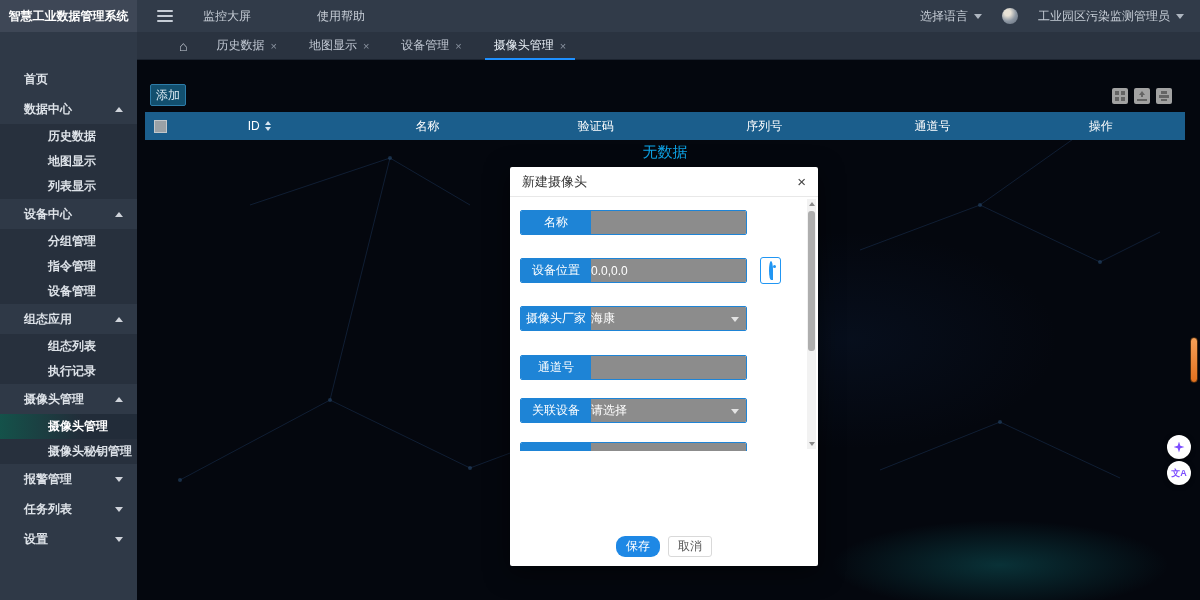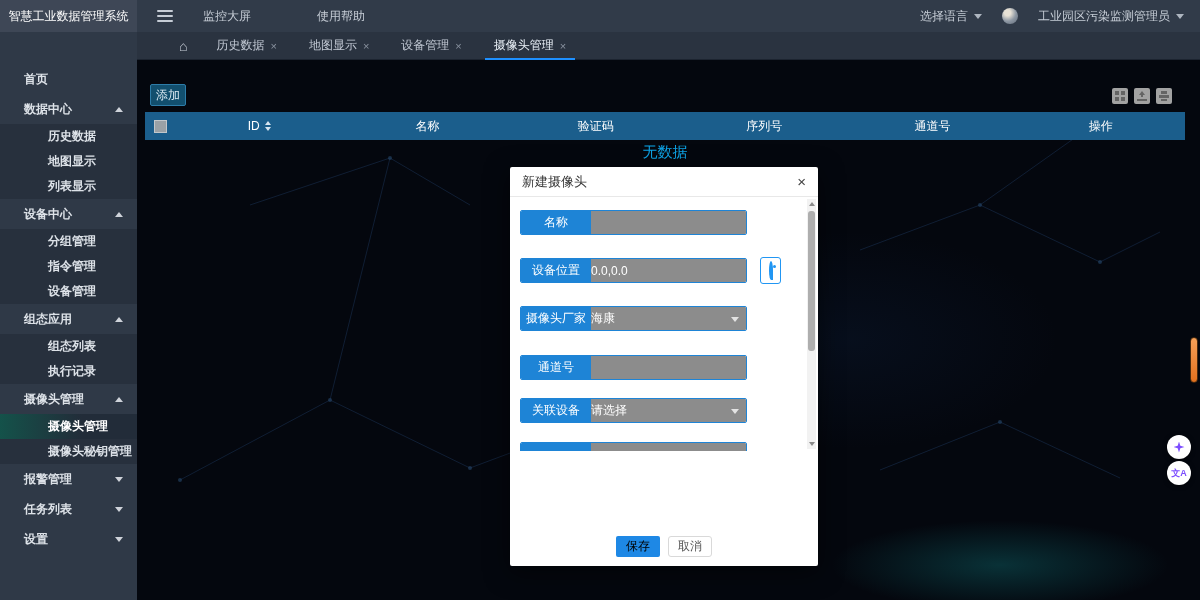--- a/index.html
+++ b/index.html
@@ -12,21 +12,21 @@
   .decor { position:absolute; left:0; top:0; z-index:0; }
   .glow { position:absolute; z-index:0; pointer-events:none; }
   .glow-teal { left:830px; top:520px; width:340px; height:90px;
     background:radial-gradient(ellipse at center, rgba(16,108,112,.42), rgba(16,108,112,0) 70%); }
   .glow-blue { left:640px; top:230px; width:420px; height:220px;
     background:radial-gradient(ellipse at center, rgba(25,60,115,.14), rgba(25,60,115,0) 70%); }
 
   
   .topbar { position:absolute; left:0; top:0; width:1200px; height:32px; background:#313b49;
     display:flex; align-items:center; z-index:6; color:#c6cdd6; font-size:12px; }
-  .logo { width:137px; height:32px; background:#3e4756; color:#fff; font-weight:normal;
+  .logo { width:137px; height:32px; background:#3e4756; color:#fff; font-weight:bold;
     display:flex; align-items:center; justify-content:center; flex:none; }
   .collapse-btn { margin-left:20px; width:16px; height:12px; display:flex; flex-direction:column;
     justify-content:space-between; cursor:pointer; }
   .collapse-btn i { display:block; height:2px; background:#c6cdd6; border-radius:1px; }
   .top-menu { display:flex;gap:36px; }
   .top-menu span { margin-left:30px; cursor:pointer; }
   .topbar-right { margin-left:auto; display:flex; align-items:center; gap:20px; padding-right:16px; }
   .caret-down { width:0; height:0; border-left:4px solid transparent; border-right:4px solid transparent;
     border-top:5px solid #aeb6c0; display:inline-block; margin-left:6px; vertical-align:middle; }
   .lang, .user { display:flex; align-items:center; cursor:pointer; }
@@ -100,22 +100,22 @@
     border-radius:50%; background:#2196f3; }
   .modal-scrollbar { position:absolute; right:2px; top:2px; width:9px; height:250px; background:#f2f2f2; }
   .sb-arrow { position:absolute; left:0; width:9px; height:10px; display:flex; align-items:center;
     justify-content:center; cursor:pointer; }
   .sb-up { top:0; } .sb-dn { bottom:0; }
   .sb-arrow .tu { width:0;height:0;border-left:3px solid transparent;border-right:3px solid transparent;border-bottom:4px solid #8a8a8a; }
   .sb-arrow .td { width:0;height:0;border-left:3px solid transparent;border-right:3px solid transparent;border-top:4px solid #8a8a8a; }
   .sb-thumb { position:absolute; left:1px; top:12px; width:7px; height:140px; background:#aeaeae; border-radius:3px; cursor:grab; }
   .modal-footer { position:absolute; left:0; bottom:0; width:308px; height:30px;
     display:flex; justify-content:center; gap:8px; }
-  .btn-save { height:21px; padding:0 10px; background:#1e88e5; color:#000000; border:none;
-    border-radius:2px; font-size:12px; cursor:pointer; }
+  .btn-save { height:21px; padding:0 10px; background:#1e88e5; color:#ffffff; border:none;
+    border-radius:9px; font-size:12px; cursor:pointer; }
   .btn-cancel { height:21px; padding:0 9px; background:#fff; color:#555; border:1px solid #d9d9d9;
     border-radius:3px; font-size:12px; cursor:pointer; }
 
   
   .orange-scroll { position:absolute; left:1190px; top:337px; width:8px; height:46px;
     background:linear-gradient(180deg,#f6a058,#e1701e); border:1px solid #47290d; border-radius:4px;
     z-index:15; cursor:grab; }
   .float-btn { position:absolute; width:24px; height:24px; border-radius:50%; background:#fff;
     box-shadow:0 1px 5px rgba(0,0,0,.45); display:flex; align-items:center; justify-content:center;
     z-index:20; border:none; cursor:pointer; padding:0; }

